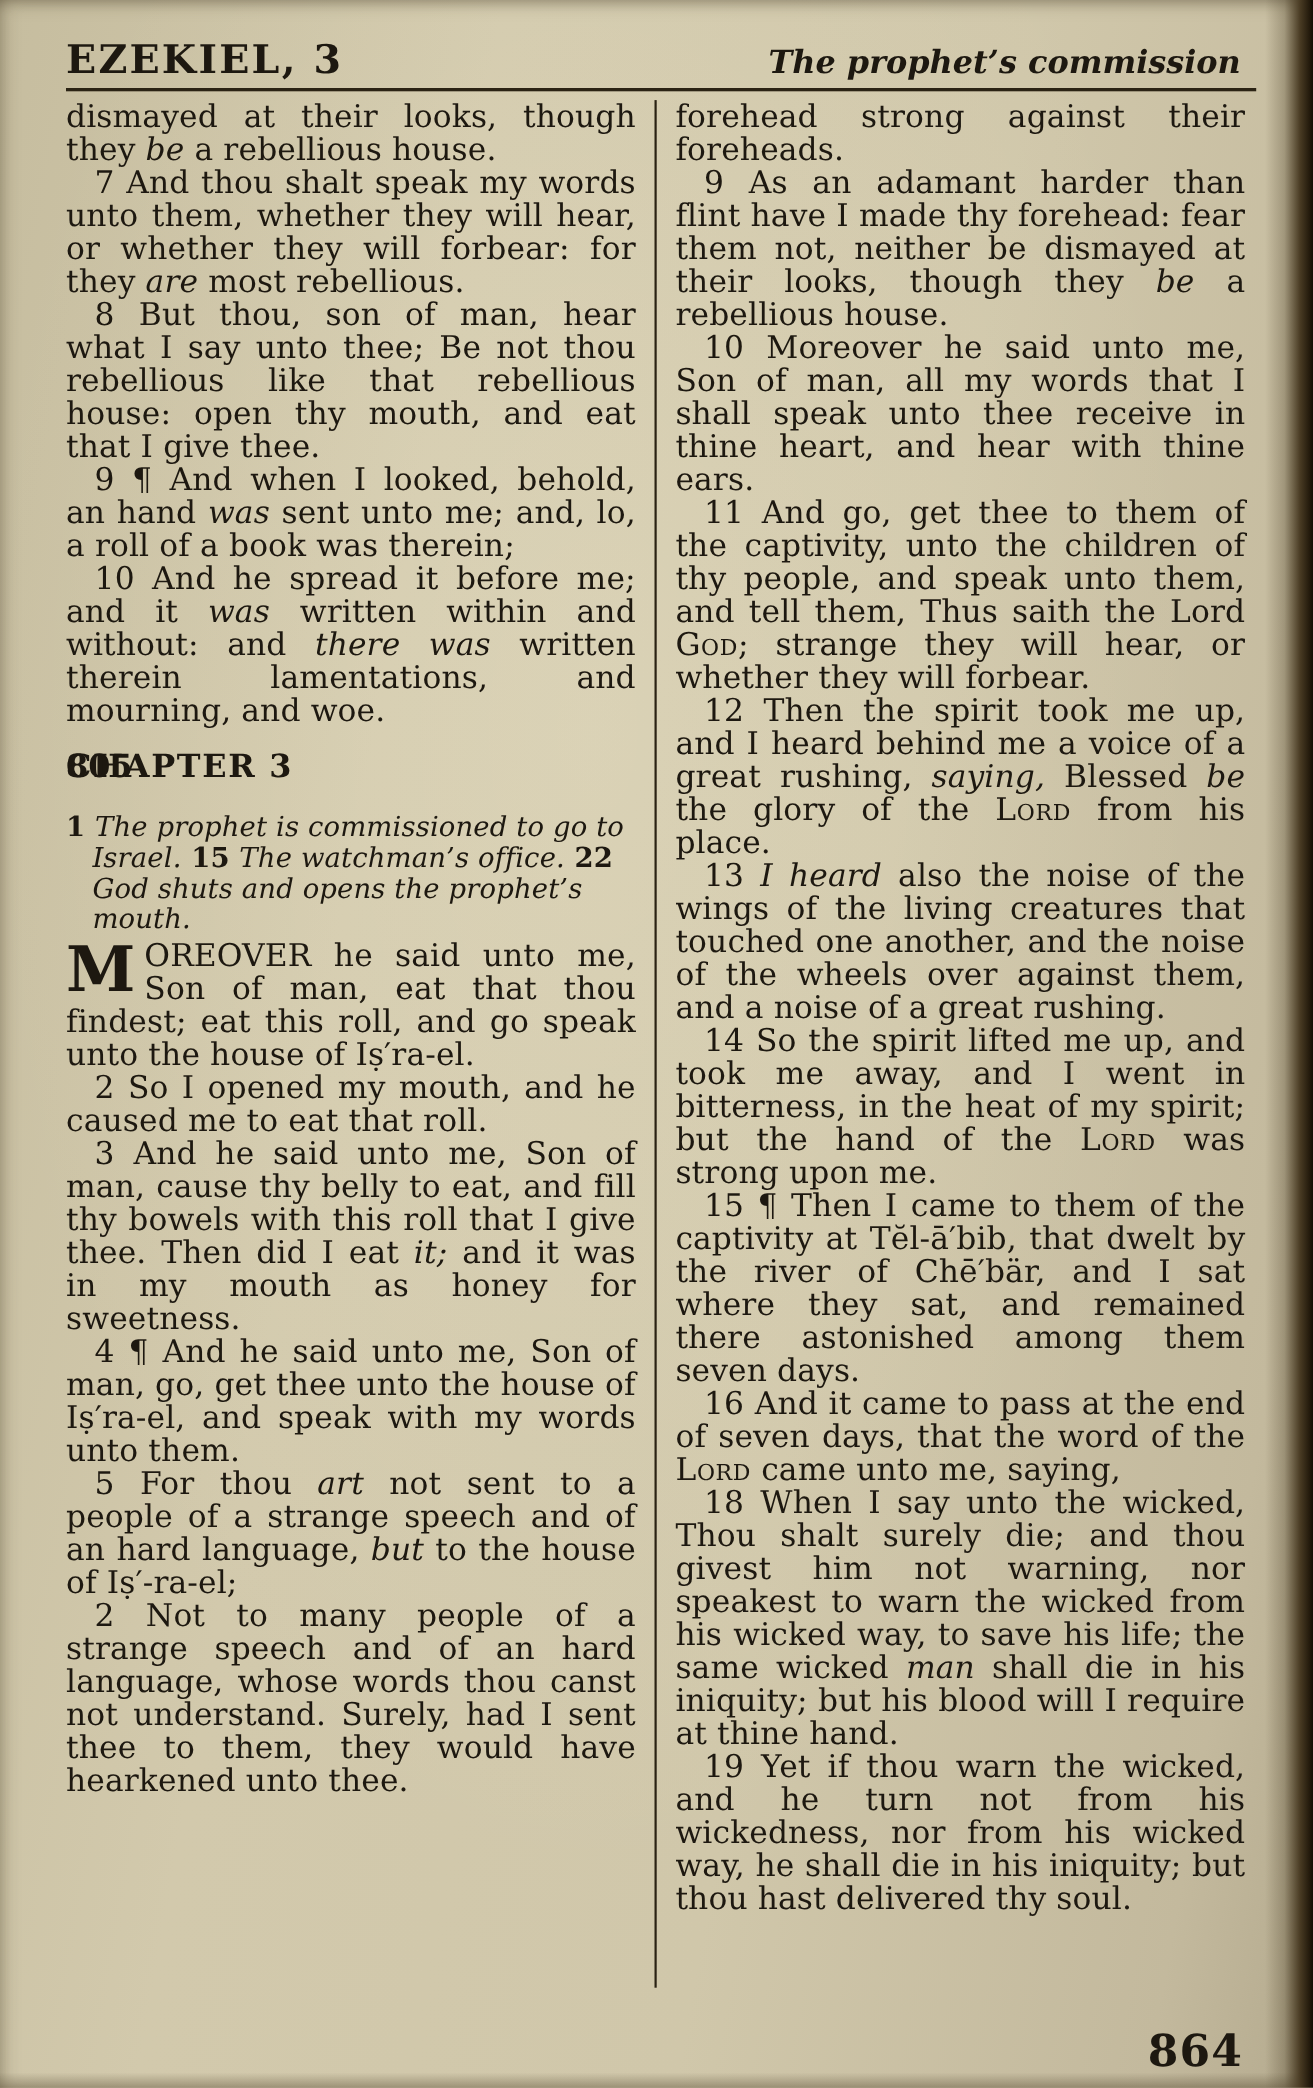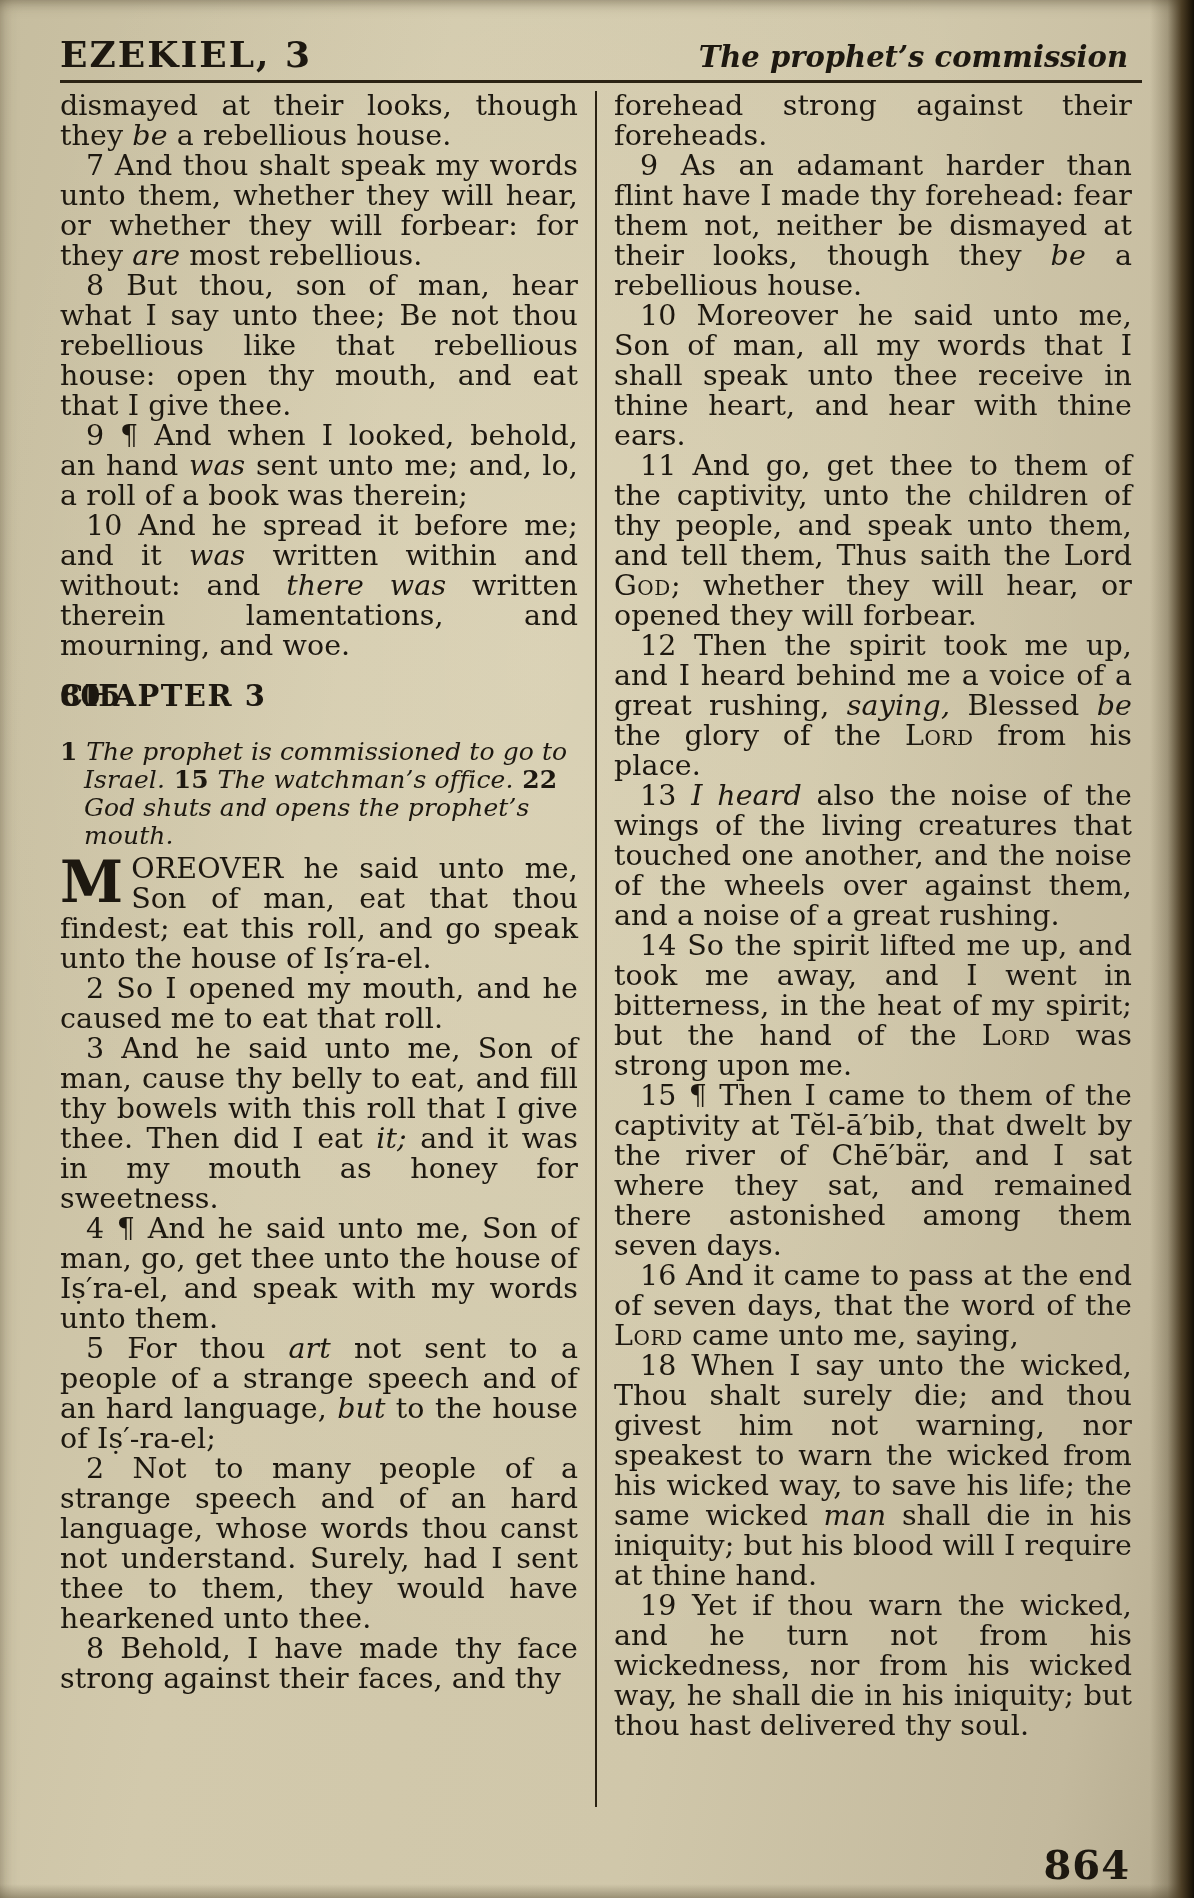--- a/index.html
+++ b/index.html
@@ -112,28 +112,27 @@
         <p class="para verse"><span>9 ¶ And when I looked, behold, an hand </span><span class="it">was</span><span> sent unto me; and, lo, a roll of a book was therein;</span></p>
         <p class="para verse"><span>10 And he spread it before me; and it </span><span class="it">was</span><span> written within and without: and </span><span class="it">there was</span><span> written therein lamentations, and mourning, and woe.</span></p>
         <div class="chapter-heading"><span class="chapter-num">805</span><span class="chapter-title">CHAPTER 3</span></div>
         <p class="para summary"><span>1 </span><span class="it">The prophet is commissioned to go to Israel.</span><span>  15 </span><span class="it">The watchman’s office.</span><span>  22 </span><span class="it">God shuts and opens the prophet’s mouth.</span></p>
         <p class="para dropcap"><span class="dropcap-letter">M</span><span>OREOVER he said unto me, Son of man, eat that thou findest; eat this roll, and go speak unto the house of Iṣ′ra-el.</span></p>
         <p class="para verse"><span>2 So I opened my mouth, and he caused me to eat that roll.</span></p>
         <p class="para verse"><span>3 And he said unto me, Son of man, cause thy belly to eat, and fill thy bowels with this roll that I give thee. Then did I eat </span><span class="it">it;</span><span> and it was in my mouth as honey for sweetness.</span></p>
         <p class="para verse"><span>4 ¶ And he said unto me, Son of man, go, get thee unto the house of Iṣ′ra-el, and speak with my words unto them.</span></p>
         <p class="para verse"><span>5 For thou </span><span class="it">art</span><span> not sent to a people of a strange speech and of an hard language, </span><span class="it">but</span><span> to the house of Iṣ′-ra-el;</span></p>
         <p class="para verse"><span>2 Not to many people of a strange speech and of an hard language, whose words thou canst not understand. Surely, had I sent thee to them, they would have hearkened unto thee.</span></p>
-        <p class="para verse"><span>8 Behold, I have made thy face strong against their faces, and thy</span></p>
       </div>
     <div class="col-divider"></div>
     <div class="column" id="col-right">
         <p class="para cont"><span>forehead strong against their foreheads.</span></p>
         <p class="para verse"><span>9 As an adamant harder than flint have I made thy forehead: fear them not, neither be dismayed at their looks, though they </span><span class="it">be</span><span> a rebellious house.</span></p>
         <p class="para verse"><span>10 Moreover he said unto me, Son of man, all my words that I shall speak unto thee receive in thine heart, and hear with thine ears.</span></p>
-        <p class="para verse"><span>11 And go, get thee to them of the captivity, unto the children of thy people, and speak unto them, and tell them, Thus saith the Lord </span><span class="sc">God</span><span>; whether they will hear, or opened they will forbear.</span></p>
+        <p class="para verse"><span>11 And go, get thee to them of the captivity, unto the children of thy people, and speak unto them, and tell them, Thus saith the Lord </span><span class="sc">God</span><span>; strange they will hear, or whether they will forbear.</span></p>
         <p class="para verse"><span>12 Then the spirit took me up, and I heard behind me a voice of a great rushing, </span><span class="it">saying,</span><span> Blessed </span><span class="it">be</span><span> the glory of the </span><span class="sc">Lord</span><span> from his place.</span></p>
         <p class="para verse"><span>13 </span><span class="it">I heard</span><span> also the noise of the wings of the living creatures that touched one another, and the noise of the wheels over against them, and a noise of a great rushing.</span></p>
         <p class="para verse"><span>14 So the spirit lifted me up, and took me away, and I went in bitterness, in the heat of my spirit; but the hand of the </span><span class="sc">Lord</span><span> was strong upon me.</span></p>
         <p class="para verse"><span>15 ¶ Then I came to them of the captivity at Tĕl-ā′bib, that dwelt by the river of Chē′bär, and I sat where they sat, and remained there astonished among them seven days.</span></p>
         <p class="para verse"><span>16 And it came to pass at the end of seven days, that the word of the </span><span class="sc">Lord</span><span> came unto me, saying,</span></p>
         <p class="para verse"><span>18 When I say unto the wicked, Thou shalt surely die; and thou givest him not warning, nor speakest to warn the wicked from his wicked way, to save his life; the same wicked </span><span class="it">man</span><span> shall die in his iniquity; but his blood will I require at thine hand.</span></p>
         <p class="para verse"><span>19 Yet if thou warn the wicked, and he turn not from his wickedness, nor from his wicked way, he shall die in his iniquity; but thou hast delivered thy soul.</span></p>
       </div>
   </main>
 

